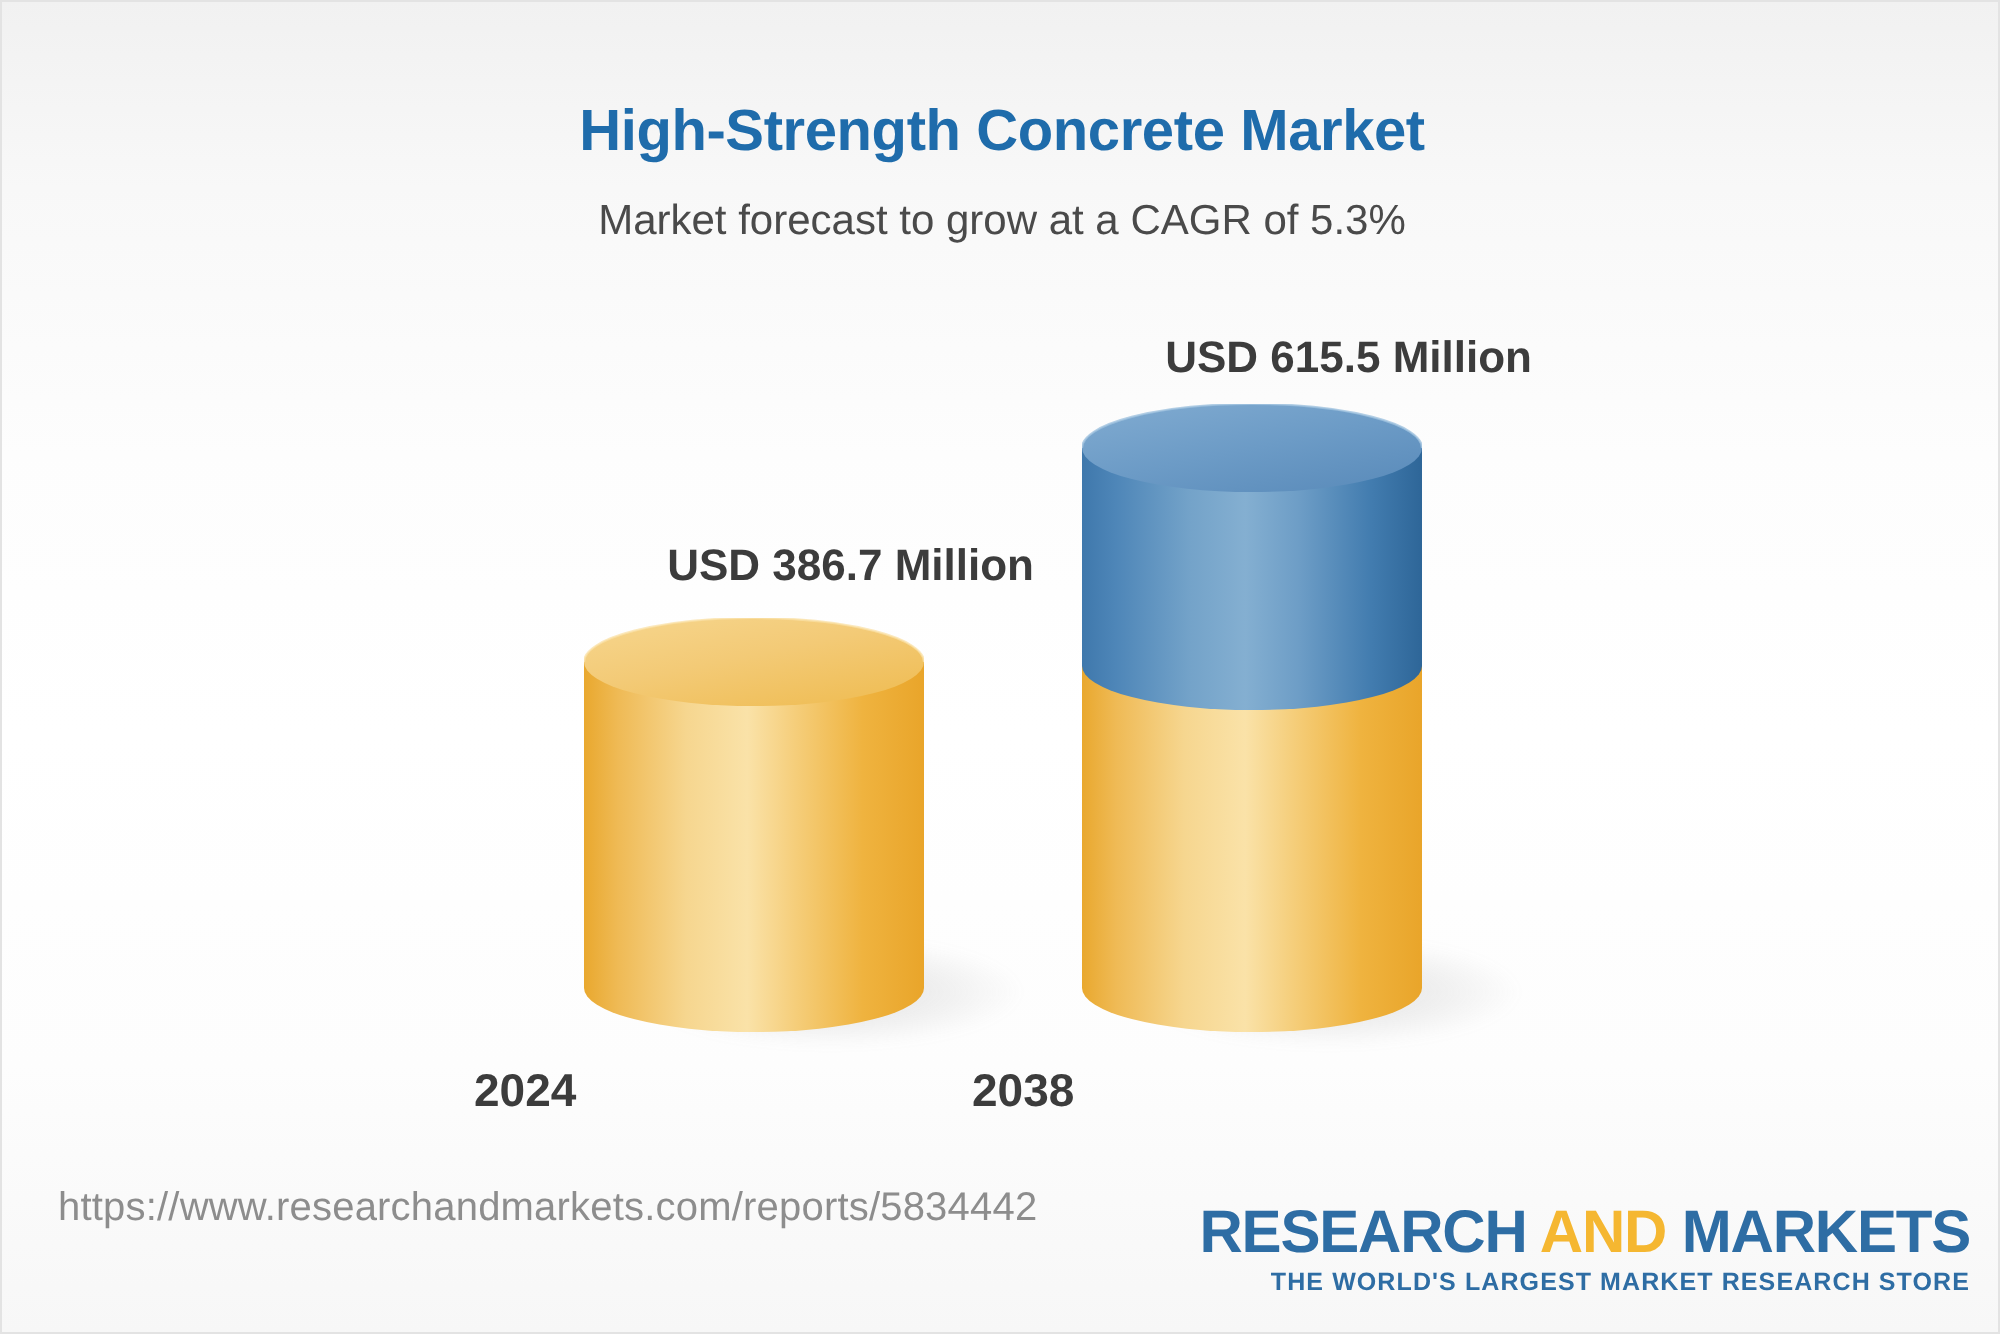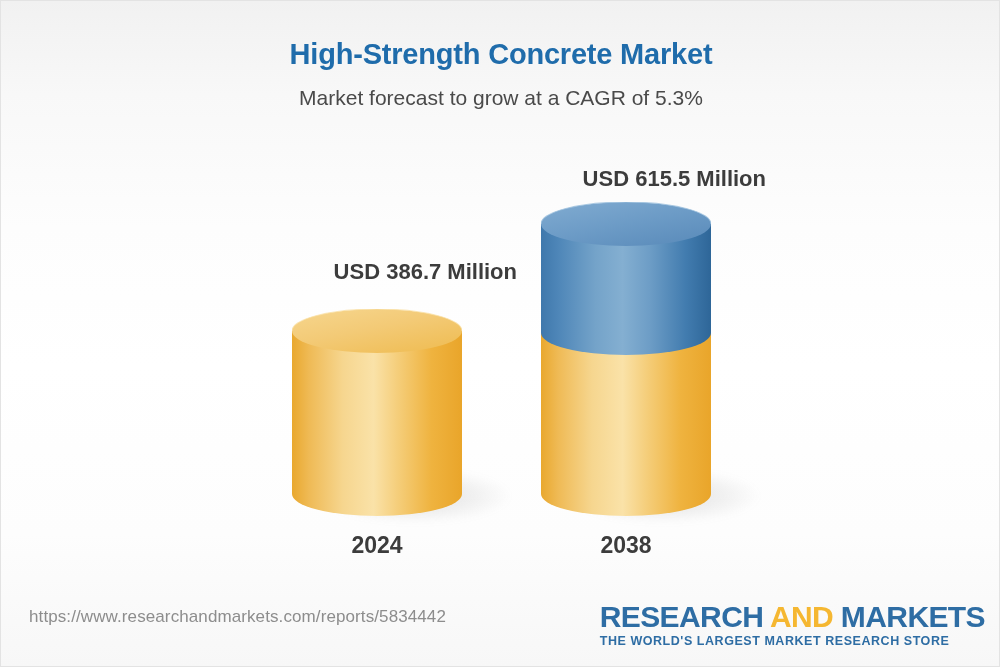--- a/index.html
+++ b/index.html
@@ -25,21 +25,21 @@
 
   
   .header {
     position: absolute;
     top: 34px;
     left: 0;
     width: 1000px;
     text-align: center;
   }
   .chart-title {
-    margin: 0;
+    margin: 12px;
     font-size: 29px;
     font-weight: bold;
     color: #1f6cab;
     letter-spacing: -0.2px;
     line-height: 38px;
   }
   .chart-subtitle {
     margin: 11px 0 0 0;
     font-size: 21px;
     font-weight: normal;
@@ -66,29 +66,28 @@
   .value-label {
     position: absolute;
     left: -55px;
     width: 280px;
     text-align: right;
     font-size: 22px;
     font-weight: bold;
     color: #3c3c3c;
     white-space: nowrap;
   }
-  .g-2024 .value-label { top: 258px; }
+  .g-2024 .value-label { top: 269px; }
   .g-2033 .value-label { top: 165px; }
 
   .cat-label {
     position: absolute;
     left: -55px;
     width: 280px;
     top: 531px;
-    text-align: center;
     font-size: 23px;
     font-weight: bold;
     color: #3c3c3c;
   }
 
   .cylinder {
     position: absolute;
     left: 0;
     width: 170px;
   }
@@ -105,29 +104,30 @@
     background: radial-gradient(ellipse at 50% 50%, rgba(120,120,120,0.22) 0%, rgba(130,130,130,0.10) 45%, rgba(150,150,150,0.0) 72%);
     filter: blur(3px);
   }
   .g-2024 .cyl-shadow { top: 468px; }
   .g-2033 .cyl-shadow { top: 468px; }
 
   
   .footer-url {
     position: absolute;
     left: 28px;
-    top: 606px;
-    font-size: 17px;
+    top: 592px;
+    font-size: 20px;
     color: #8d8d8d;
     letter-spacing: 0.1px;
   }
   .logo {
     position: absolute;
     right: 14px;
     top: 600px;
+    text-align: right;
   }
   .logo-main {
     font-size: 30px;
     font-weight: bold;
     color: #2e6da4;
     letter-spacing: -0.6px;
     line-height: 32px;
     white-space: nowrap;
   }
   .logo-main .logo-and { color: #f5b731; }

